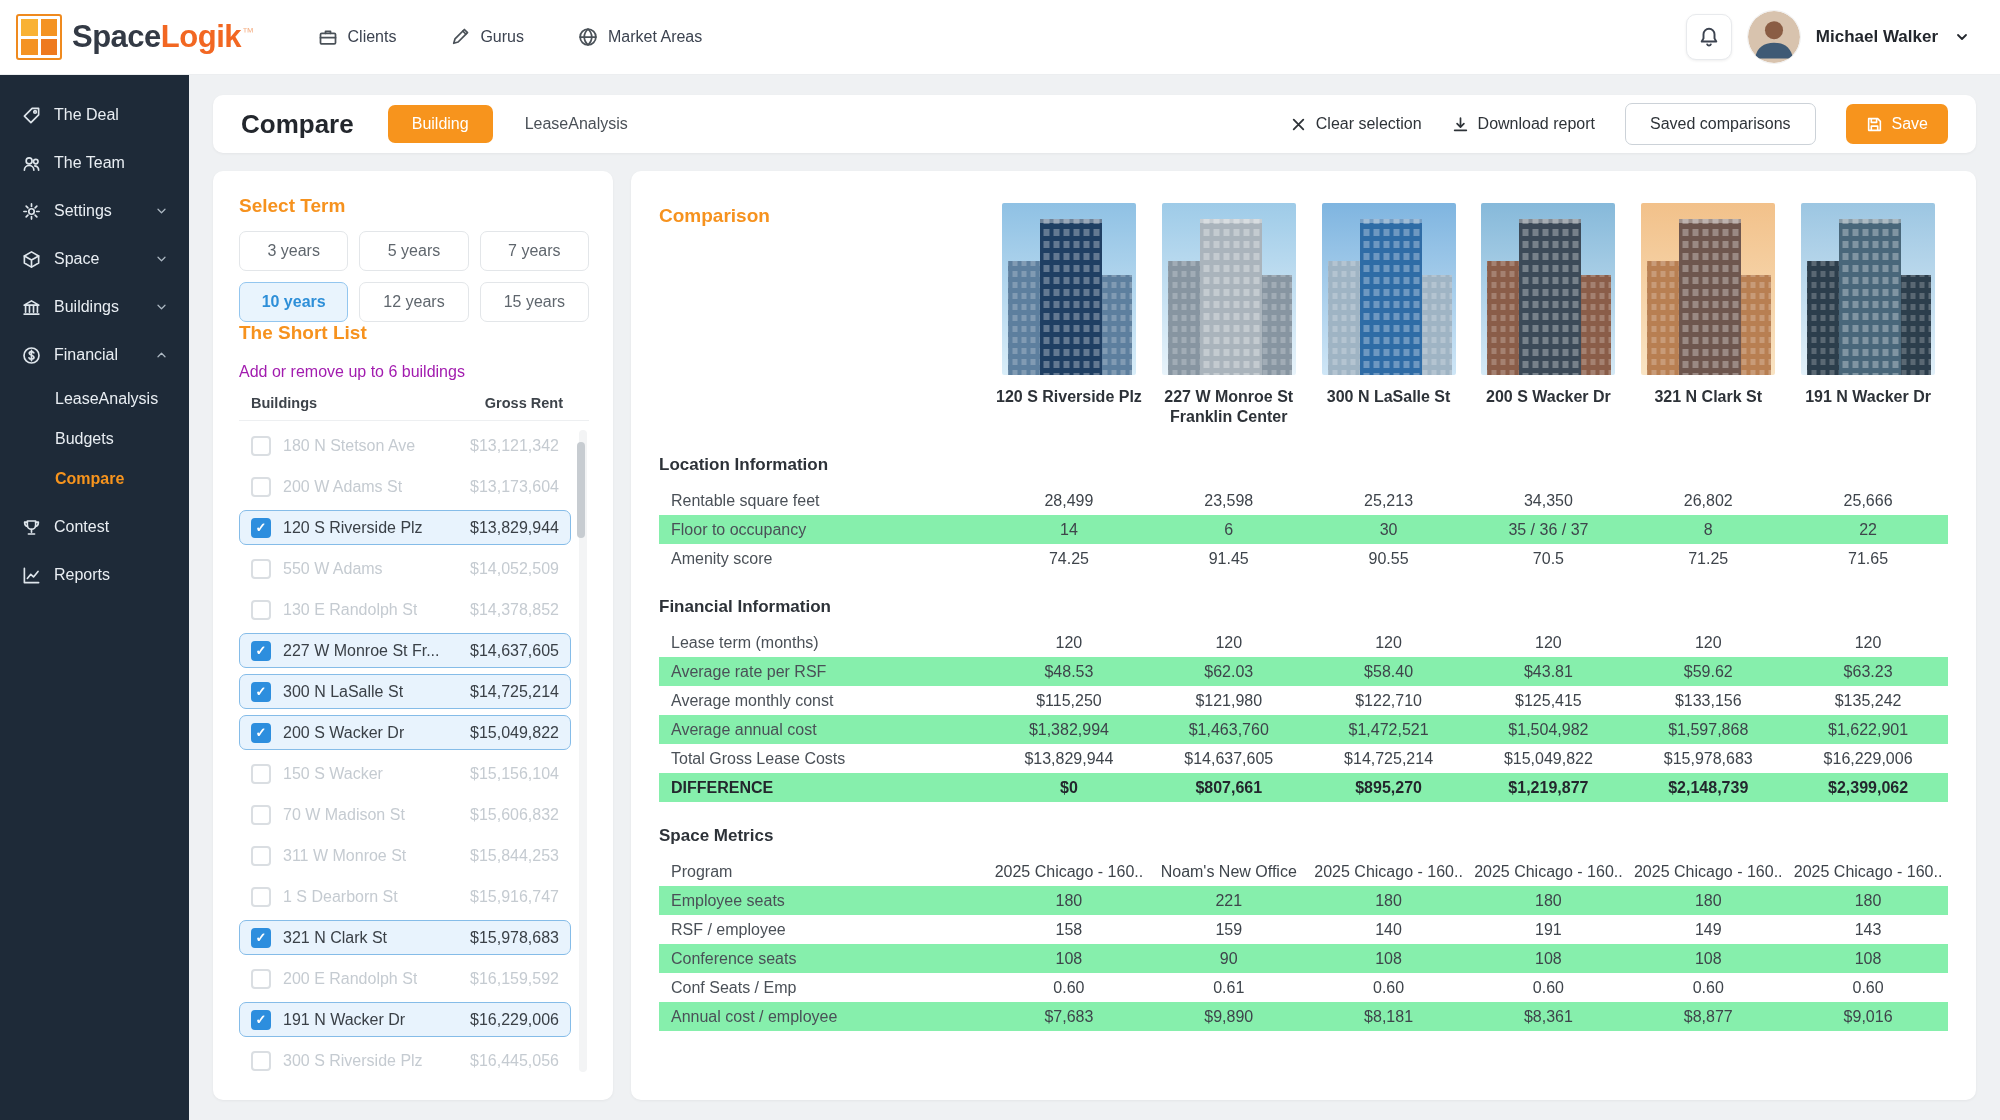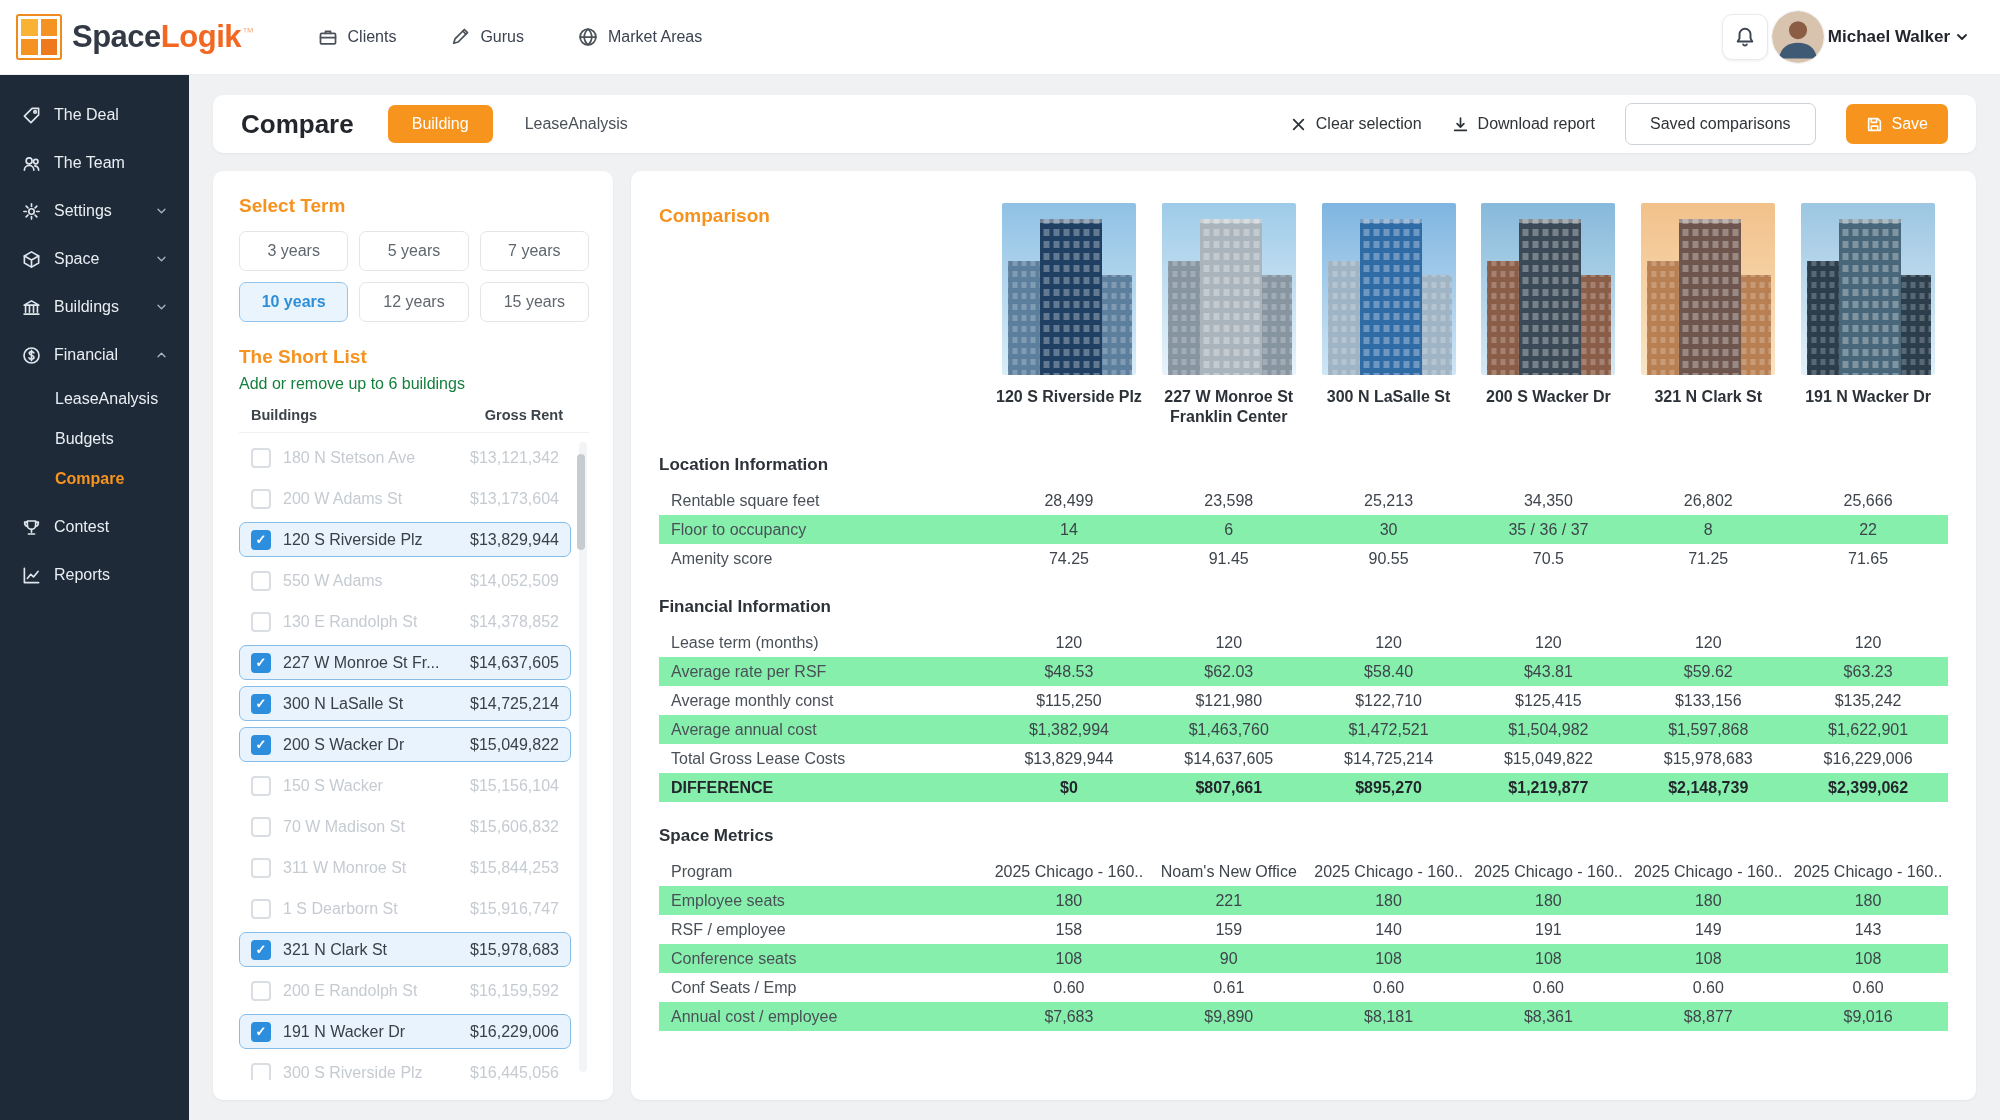--- a/index.html
+++ b/index.html
@@ -18,21 +18,21 @@
 .logo-mark i:nth-child(4){background:#ee7a1f}
 .logo-text{font-size:31px;font-weight:bold;letter-spacing:-0.5px;white-space:nowrap}
 .logo-space{color:#333a45}
 .logo-logik{color:#f26722}
 .logo-tm{font-size:12px;color:#f5b48c;vertical-align:super;margin-left:1px;font-weight:normal}
 .topnav{display:flex;gap:54px;margin-left:64px}
 .nav-item{display:flex;align-items:center;gap:10px;font-size:16px;color:#3c4350;cursor:pointer}
 .icon{display:inline-flex}
 .icon svg{width:100%;height:100%;display:block}
 .nav-item .icon{width:20px;height:20px;color:#4a5158}
-.topbar-right{margin-left:auto;display:flex;align-items:center;gap:4px}
+.topbar-right{margin-left:auto;display:flex;align-items:center;gap:16px}
 .bell-btn{width:46px;height:46px;border-radius:10px;background:#fff;border:1px solid #e8eaed;box-shadow:0 1px 3px rgba(0,0,0,.07);display:flex;align-items:center;justify-content:center;color:#3c4350;cursor:pointer}
 .bell-btn .icon{width:22px;height:22px}
 .avatar{width:52px;height:52px;border-radius:50%;overflow:hidden;flex:0 0 52px;cursor:pointer;box-shadow:0 0 0 1px rgba(0,0,0,.06)}
 .avatar svg{width:100%;height:100%;display:block}
 .user-name{font-size:17px;font-weight:bold;color:#23272d;cursor:pointer}
 .user-chev{width:16px;height:16px;color:#23272d;cursor:pointer}
 
 
 .body-row{flex:1;display:flex;min-height:0}
 .sidebar{width:189px;flex:0 0 189px;background:#1e2a38;padding-top:16px;color:#e9eef3;overflow:hidden}
@@ -58,22 +58,22 @@
 .btn-save .icon{width:17px;height:17px;color:#fff}
 
 .content-row{flex:1;display:flex;gap:18px;margin-top:18px;min-height:0}
 
 
 .left-panel{width:400px;flex:0 0 400px;background:#fff;border-radius:10px;padding:24px 24px 20px 26px;box-shadow:0 1px 3px rgba(0,0,0,.05);display:flex;flex-direction:column;min-height:0}
 .panel-heading{color:#f6921e;font-size:19px;font-weight:bold}
 .term-grid{display:grid;grid-template-columns:repeat(3,1fr);gap:11px;margin-top:14px}
 .term-btn{height:40px;border:1px solid #e3e6e9;border-radius:7px;background:#fff;font-size:16px;color:#5f666d;display:flex;align-items:center;justify-content:center;cursor:pointer;font-family:inherit}
 .term-btn.selected{background:#e9f4fd;border-color:#93c6ef;color:#2e8fd8;font-weight:bold}
-.shortlist-heading{margin-top:24px}
-.shortlist-sub{font-size:16px;color:#15803d;margin-top:7px}
+.shortlist-heading{}
+.shortlist-sub{font-size:16px;color:#a21caf;margin-top:19px}
 .list-cols{display:flex;justify-content:space-between;font-size:14.5px;font-weight:bold;color:#3d434a;margin-top:14px;padding:0 26px 9px 12px;border-bottom:1px solid #edeff1}
 .list-wrap{flex:1;min-height:0;overflow:hidden;position:relative;margin-top:7px;padding-right:18px}
 .sl-row{height:35px;display:flex;align-items:center;gap:12px;padding:0 11px;border:1px solid transparent;border-radius:7px;margin-bottom:6px;font-size:16px;cursor:pointer}
 .sl-row .cbx{width:20px;height:20px;border:2px solid #dadee2;border-radius:4px;background:#fff;flex:0 0 20px;display:flex;align-items:center;justify-content:center;color:#fff;font-size:13px;font-weight:bold;cursor:pointer}
 .sl-row.unchecked{color:#c5cbd1}
 .sl-row.checked{background:#e8f3fd;border-color:#85bce8;color:#3a4047}
 .sl-row.checked .cbx{background:#2d8ede;border-color:#2d8ede}
 .sl-name{overflow:hidden;white-space:nowrap;text-overflow:ellipsis}
 .sl-rent{margin-left:auto}
 .sb-track{position:absolute;right:2px;top:2px;bottom:8px;width:8px;background:#f3f4f5;border-radius:4px}

